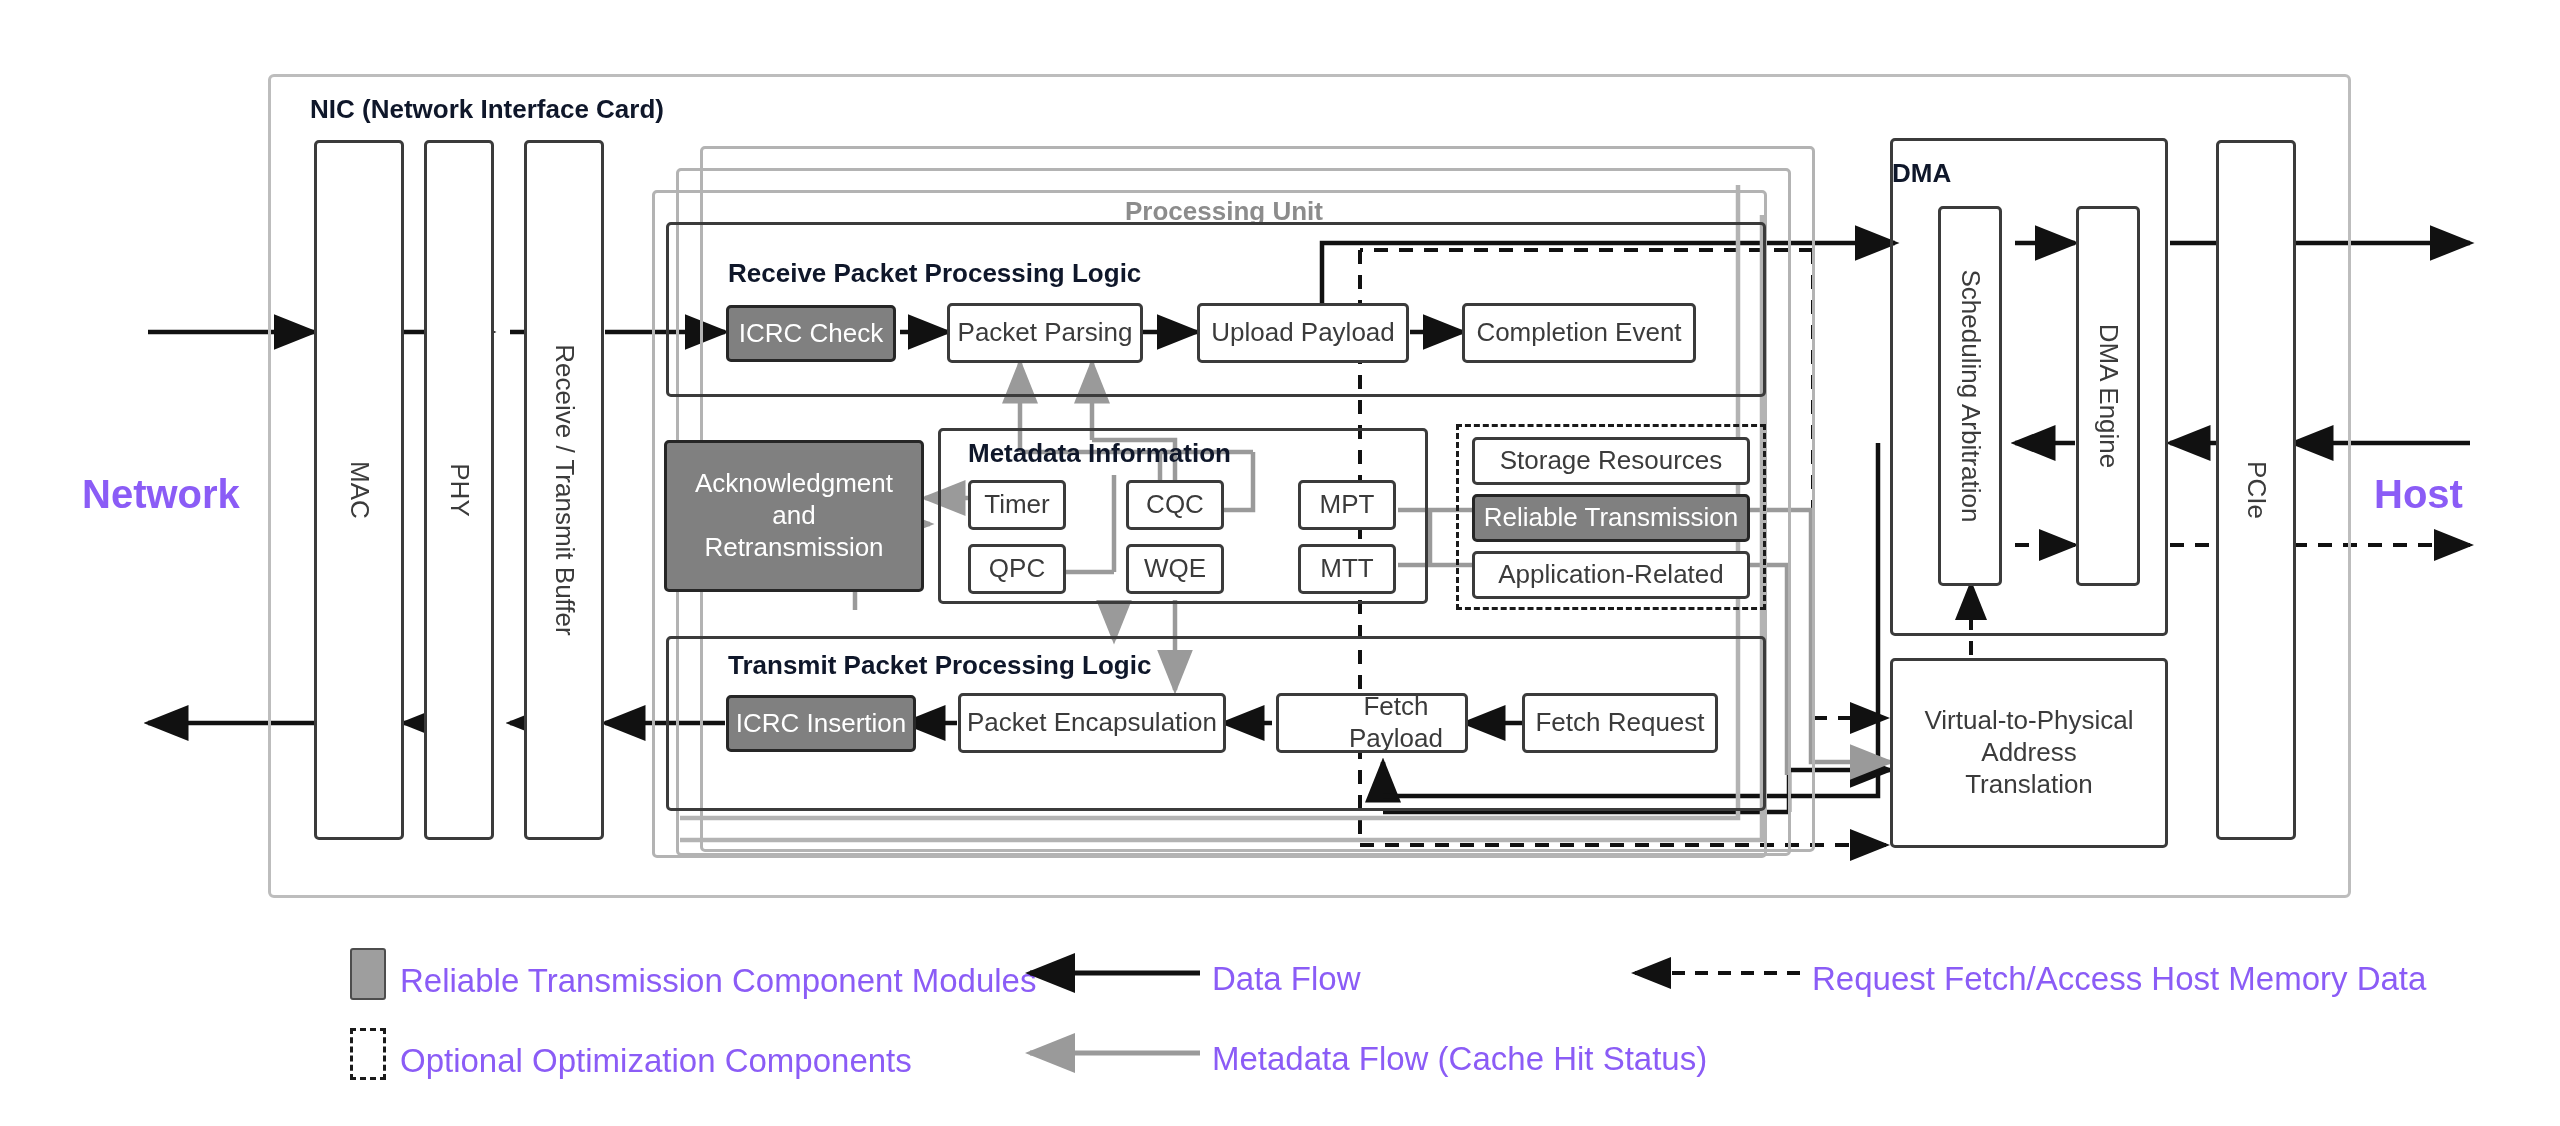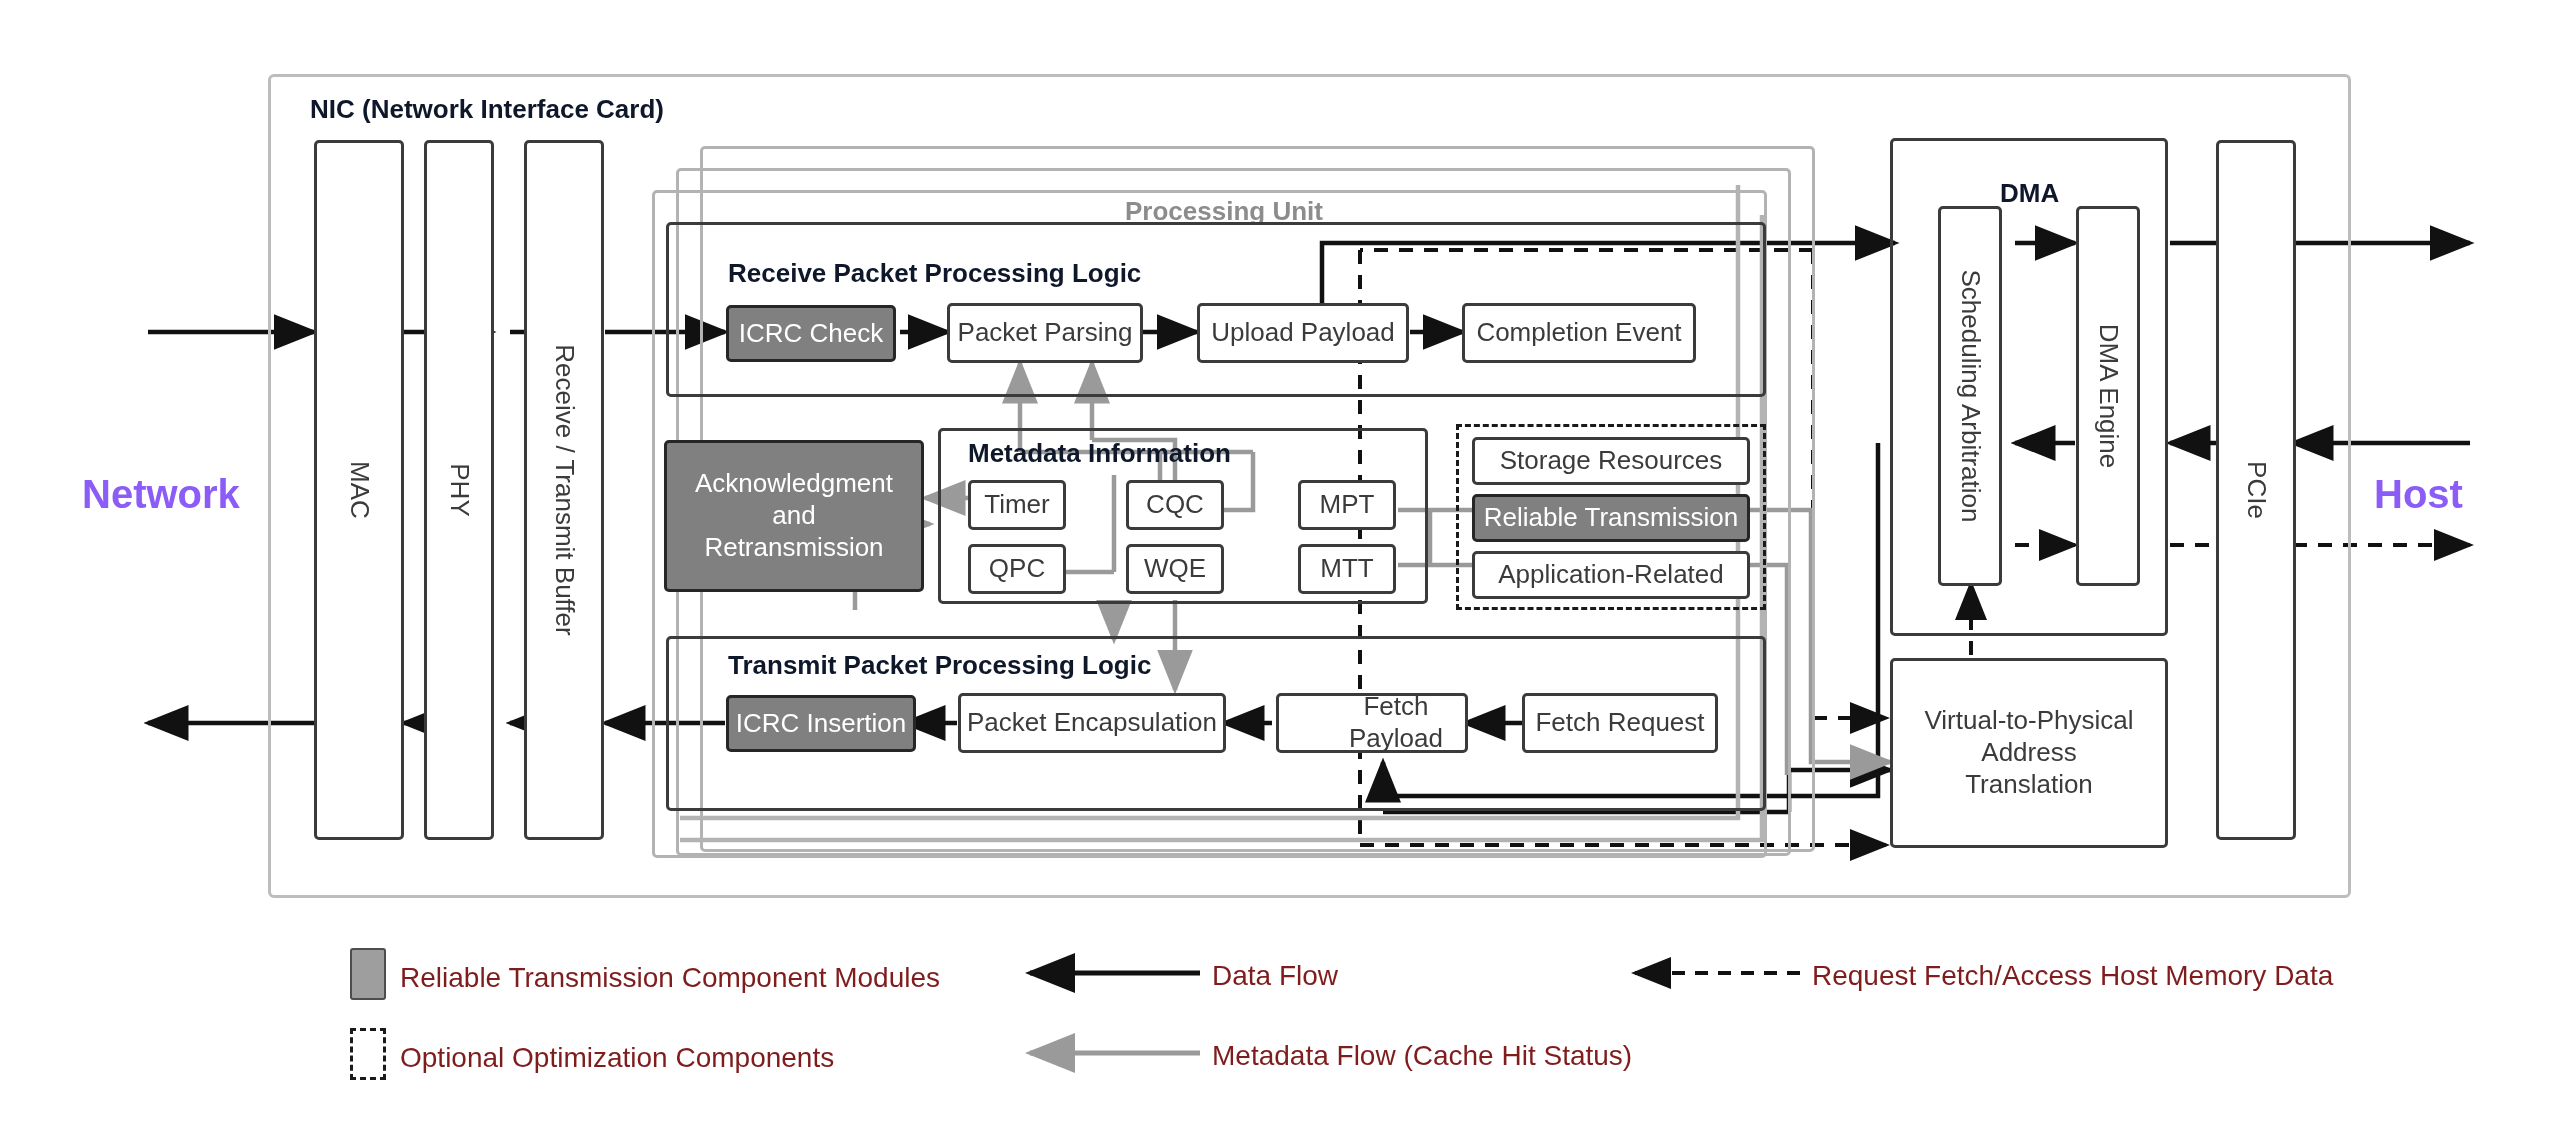--- a/index.html
+++ b/index.html
@@ -84,22 +84,22 @@
   }
   .edge-label {
     position: absolute;
     font-size: 40px;
     font-weight: bold;
     color: #8b5cf6;
     white-space: nowrap;
   }
   .legend-label {
     position: absolute;
-    font-size: 28px;
-    color: #7f1d1d;
+    font-size: 33px;
+    color: #8b5cf6;
     white-space: nowrap;
   }
   .legend-swatch {
     position: absolute;
     box-sizing: border-box;
     width: 36px;
     height: 52px;
     background: #9e9e9e;
     border: 2px solid #4d4d4d;
     border-radius: 3px;
@@ -299,21 +299,21 @@
 
   <div class="container" style="left:666px; top:636px; width:1100px; height:175px;"></div>
   <div class="title" style="left:728px; top:650px;">Transmit Packet Processing Logic</div>
 
   <div class="box filled" style="left:726px; top:695px; width:190px; height:57px;">ICRC Insertion</div>
   <div class="box" style="left:958px; top:693px; width:268px; height:60px;">Packet Encapsulation</div>
   <div class="box" style="left:1276px; top:693px; width:192px; height:60px;padding-left:48px;">Fetch Payload</div>
   <div class="box" style="left:1522px; top:693px; width:196px; height:60px;">Fetch Request</div>
 
   <div class="container" style="left:1890px; top:138px; width:278px; height:498px;"></div>
-  <div class="title" style="left:2000px; top:158px;margin-top:20px;">DMA</div>
+  <div class="title" style="left:1892px; top:158px;">DMA</div>
 
   <div class="box" style="left:1938px; top:206px; width:64px; height:380px;">
     <span class="vlabel" style="left:50%; top:50%; transform:translate(-50%,-50%);">Scheduling Arbitration</span>
   </div>
   <div class="box" style="left:2076px; top:206px; width:64px; height:380px;">
     <span class="vlabel" style="left:50%; top:50%; transform:translate(-50%,-50%);">DMA Engine</span>
   </div>
 
   <div class="box" style="left:1890px; top:658px; width:278px; height:190px; padding:0 22px;">Virtual-to-Physical Address Translation</div>
 

